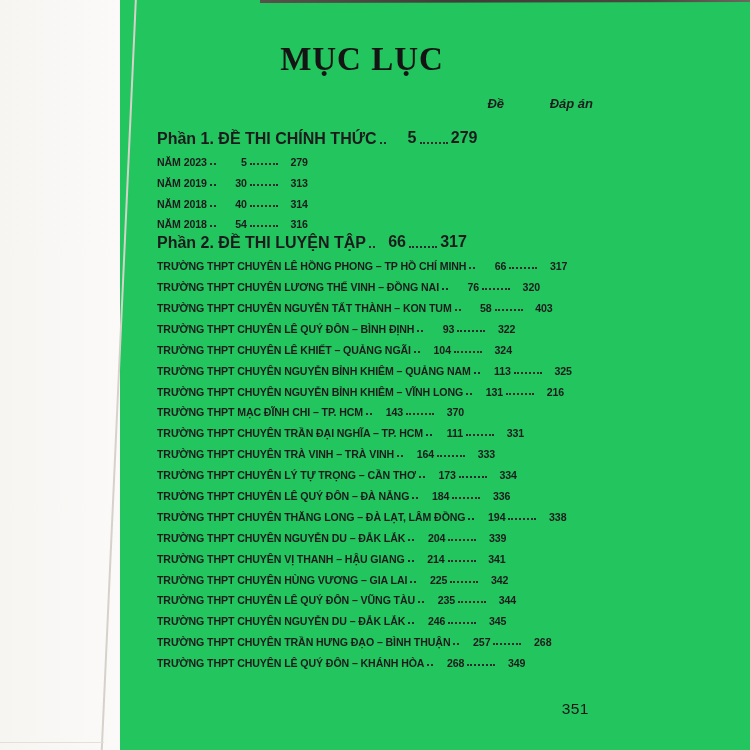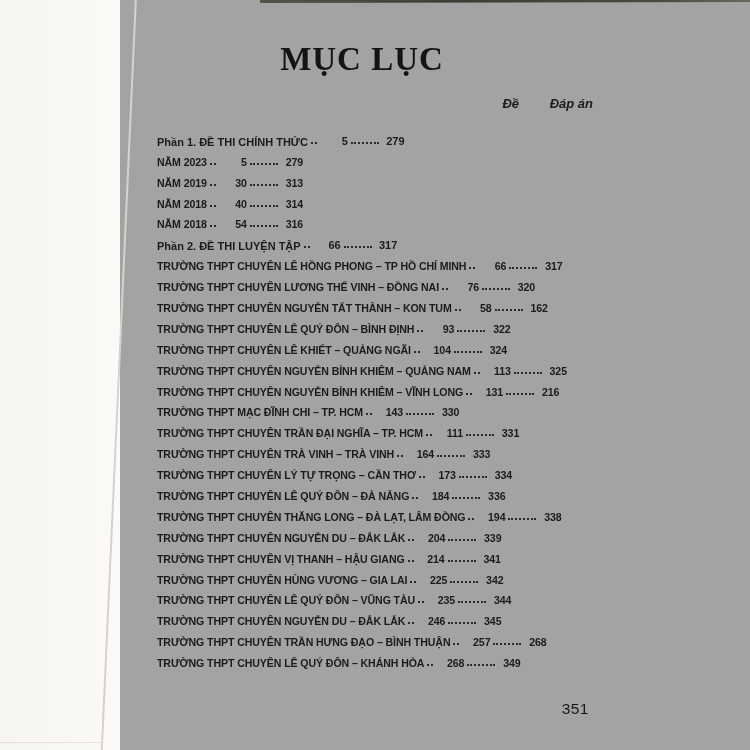--- a/index.html
+++ b/index.html
@@ -4,21 +4,21 @@
 <style>
   html, body { margin: 0; padding: 0; }
   body {
     width: 750px; height: 750px;
     background: #fbfaf8;
     font-family: "Liberation Sans", "DejaVu Sans", sans-serif;
     color: #1b1b1d;
     overflow: hidden;
     position: relative;
   }
-  .photo-frame { position: absolute; inset: 0; background: #a3a3a3; }
+  .photo-frame { position: absolute; inset: 0; background: #22c55e; }
 
   
   .top-book-edge {
     position: absolute; top: 0; left: 260px; right: 0; height: 3px;
     background: linear-gradient(to right, #55524a 0%, #3f3d37 40%, #4a473f 80%, #6b675e 100%);
     transform: rotate(-0.12deg); transform-origin: left top;
   }
   .left-page-edge {
     position: absolute; top: -4px; left: 135px; width: 1.5px; height: 770px;
     background: #d6d2cb;
@@ -43,41 +43,41 @@
     font-size: 33px;
     line-height: 42px;
     letter-spacing: 1px;
     color: #141414;
     margin-left: -14px; 
   }
   .col-header {
     position: relative; height: 18px; margin-top: 16px;
     font-style: italic; font-weight: 700; font-size: 13px; color: #1c1c1e;
   }
-  .col-header .de   { position: absolute; right: 62px; }
+  .col-header .de   { position: absolute; right: 77px; }
   .col-header .dapan{ position: absolute; right: -12px; margin-left: 18px; }
 
   .rows { margin-top: 13px; }
   .row {
     display: flex; align-items: flex-end;
     height: 20.9px;
     font-size: 10.6px; font-weight: 700; letter-spacing: -0.1px;
     white-space: nowrap;
   }
   .row .name { flex: 0 0 auto; padding-bottom: 1px; }
   .row .leader {
     flex: 1 1 aupx; min-width: 6px;
     border-bottom: 2px dotted #2a2a2e;
     margin: 0 3px 4px 3px;
   }
   .row .leader2 { flex: 0 0 28px; }
   .row .num { flex: 0 0 auto; text-align: right; padding-bottom: 1px; }
   .row .num.de { width: 28px; }
-  .row .num.dapan { width: 27px; text-align: center; }
-  .row.part { font-size: 11px; letter-spacing: 0; }
+  .row .num.dapan { width: 27px; }
+  .row.part { font-size: 16px; letter-spacing: 0; }
   .row.part .name { padding-bottom: 0; }
 
   .folio {
     position: absolute; top: 700px; right: 161px;
     font-size: 15.5px; font-weight: 400; color: #17171a;
     letter-spacing: 0.5px;
   }
 </style>
 </head>
 <body>
@@ -151,21 +151,21 @@
     <span class="leader"></span>
     <span class="num de">76</span>
     <span class="leader leader2"></span>
     <span class="num dapan">320</span>
   </div>
         <div class="row">
     <span class="name">TRƯỜNG THPT CHUYÊN NGUYỄN TẤT THÀNH – KON TUM</span>
     <span class="leader"></span>
     <span class="num de">58</span>
     <span class="leader leader2"></span>
-    <span class="num dapan">162</span>
+    <span class="num dapan">403</span>
   </div>
         <div class="row">
     <span class="name">TRƯỜNG THPT CHUYÊN LÊ QUÝ ĐÔN – BÌNH ĐỊNH</span>
     <span class="leader"></span>
     <span class="num de">93</span>
     <span class="leader leader2"></span>
     <span class="num dapan">322</span>
   </div>
         <div class="row">
     <span class="name">TRƯỜNG THPT CHUYÊN LÊ KHIẾT – QUẢNG NGÃI</span>
@@ -186,21 +186,21 @@
     <span class="leader"></span>
     <span class="num de">131</span>
     <span class="leader leader2"></span>
     <span class="num dapan">216</span>
   </div>
         <div class="row">
     <span class="name">TRƯỜNG THPT MẠC ĐĨNH CHI – TP. HCM</span>
     <span class="leader"></span>
     <span class="num de">143</span>
     <span class="leader leader2"></span>
-    <span class="num dapan">330</span>
+    <span class="num dapan">370</span>
   </div>
         <div class="row">
     <span class="name">TRƯỜNG THPT CHUYÊN TRẦN ĐẠI NGHĨA – TP. HCM</span>
     <span class="leader"></span>
     <span class="num de">111</span>
     <span class="leader leader2"></span>
     <span class="num dapan">331</span>
   </div>
         <div class="row">
     <span class="name">TRƯỜNG THPT CHUYÊN TRÀ VINH – TRÀ VINH</span>

